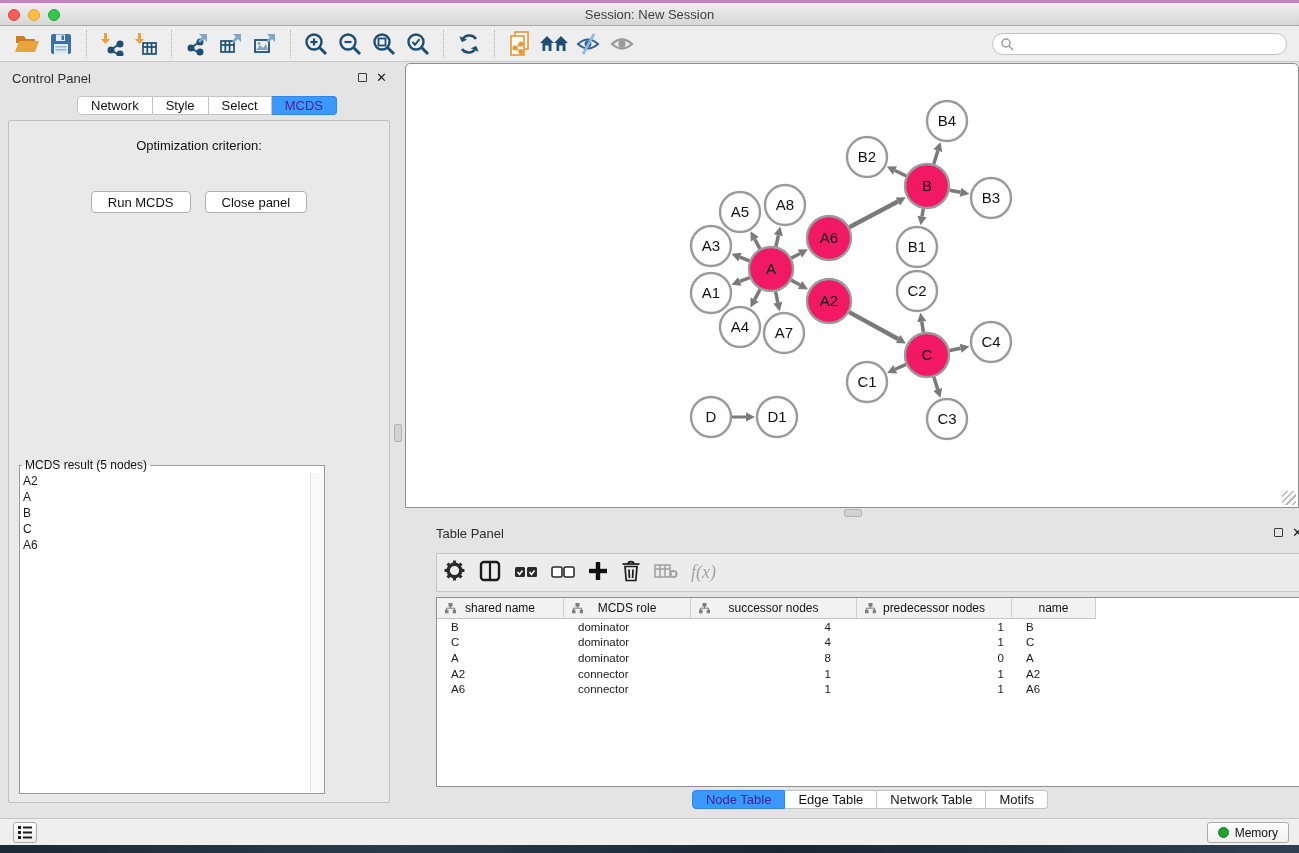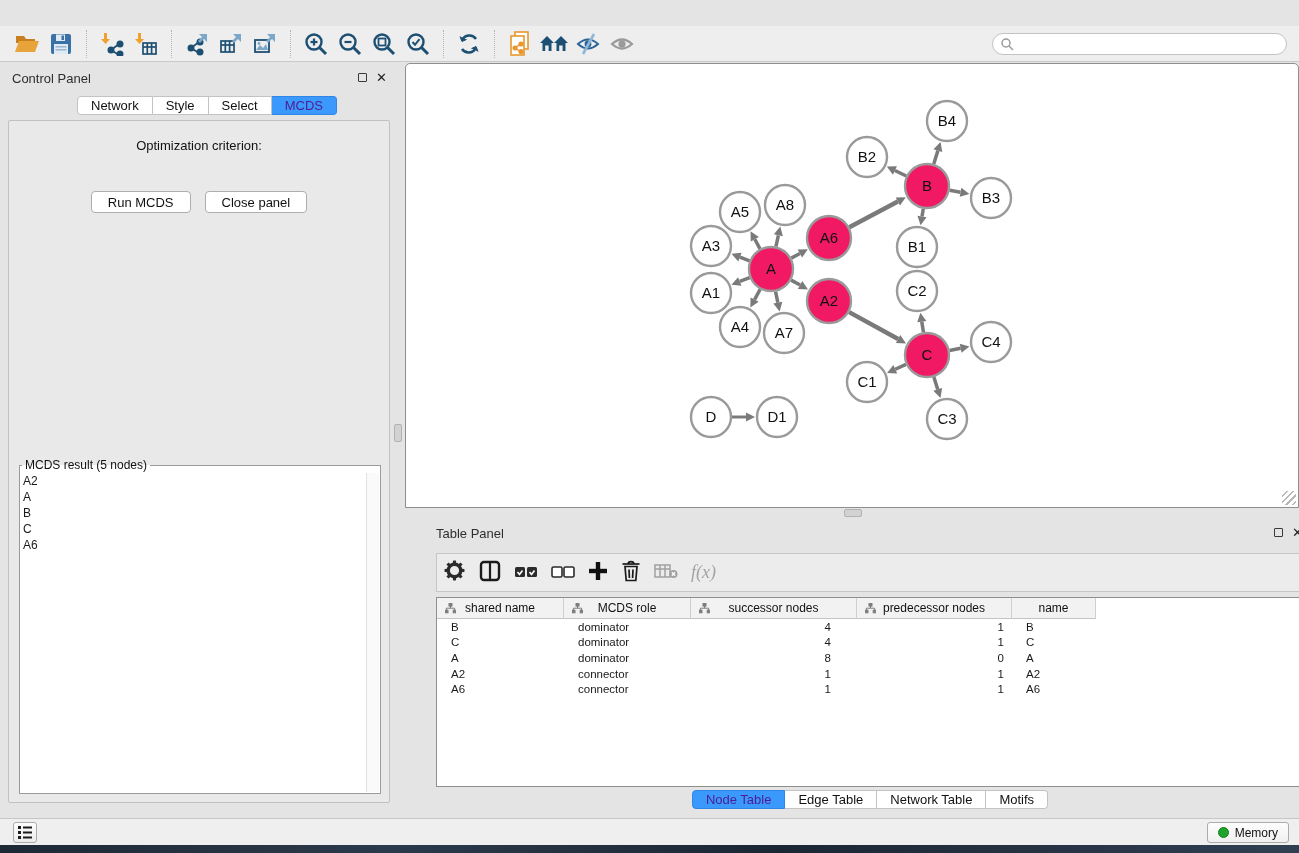--- a/index.html
+++ b/index.html
@@ -70,21 +70,21 @@
     align-items:center; justify-content:center; gap:2px;
   }
   .chev-up   { width:0; height:0; border-left:4px solid transparent; border-right:4px solid transparent; border-bottom:4px solid #fff; }
   .chev-down { width:0; height:0; border-left:4px solid transparent; border-right:4px solid transparent; border-top:4px solid #fff; }
   #cp-buttons { position:absolute; left:0; width:100%; top:70px; display:flex; justify-content:center; gap:14px; }
   .btn {
     height:22px; background:#fff; border:1px solid #aeaeae; border-radius:4px;
     font-size:13px; color:#111; padding:0 16px; display:flex; align-items:center;
   }
   #mcds-box {
-    position:absolute; left:10px; top:337px; width:362px; height:336px;
+    position:absolute; left:10px; top:337px; width:306px; height:336px;
     border:1px solid #9b9b9b; background:#fff;
   }
   #mcds-box legend { font-size:12px; color:#111; padding:0 3px; margin-left:2px; }
   #mcds-list { font-size:12px; line-height:16px; padding:1px 0 0 3px; }
   #mcds-scroll { position:absolute; right:1px; top:1px; bottom:1px; width:13px; background:#fafafa; border-left:1px solid #e2e2e2; }
   
   .vhandle { position:absolute; width:8px; height:18px; background:#d2d2d2; border:1px solid #b2b2b2; border-radius:2px; }
   .hhandle { position:absolute; width:18px; height:8px; background:#d2d2d2; border:1px solid #b2b2b2; border-radius:2px; }
   
   #netwin {
@@ -133,20 +133,28 @@
   }
   #memory-dot { width:11px; height:11px; border-radius:50%; background:#1fa32c; border:1px solid #158222; }
   #desktop-strip { position:absolute; left:0; top:845px; width:1299px; height:8px;
     background:linear-gradient(90deg,#1d2835,#2b3a4b 30%,#1a2634 60%,#303f52); }
 </style>
 </head>
 <body>
 
 <div id="app">
 
+  <div id="titlebar">
+    <div class="traffic" style="left:8px;">
+      <span class="tl red"></span>
+      <span class="tl yellow"></span>
+      <span class="tl green"></span>
+    </div>
+    <div class="title">Session: New Session</div>
+  </div>
 
   <div id="toolbar">
     <div class="tbtn">
       <svg width="26" height="22" viewBox="0 0 26 22">
         <path d="M2,3 h8 l2,3 h9 v4 h-19 z" fill="#c87f1f"></path>
         <path d="M1,19 L5,8 H25 L21,19 Z" fill="#e8a33b"></path>
       </svg>
     </div>
     <div class="tbtn">
       <svg width="22" height="22" viewBox="0 0 22 22">

